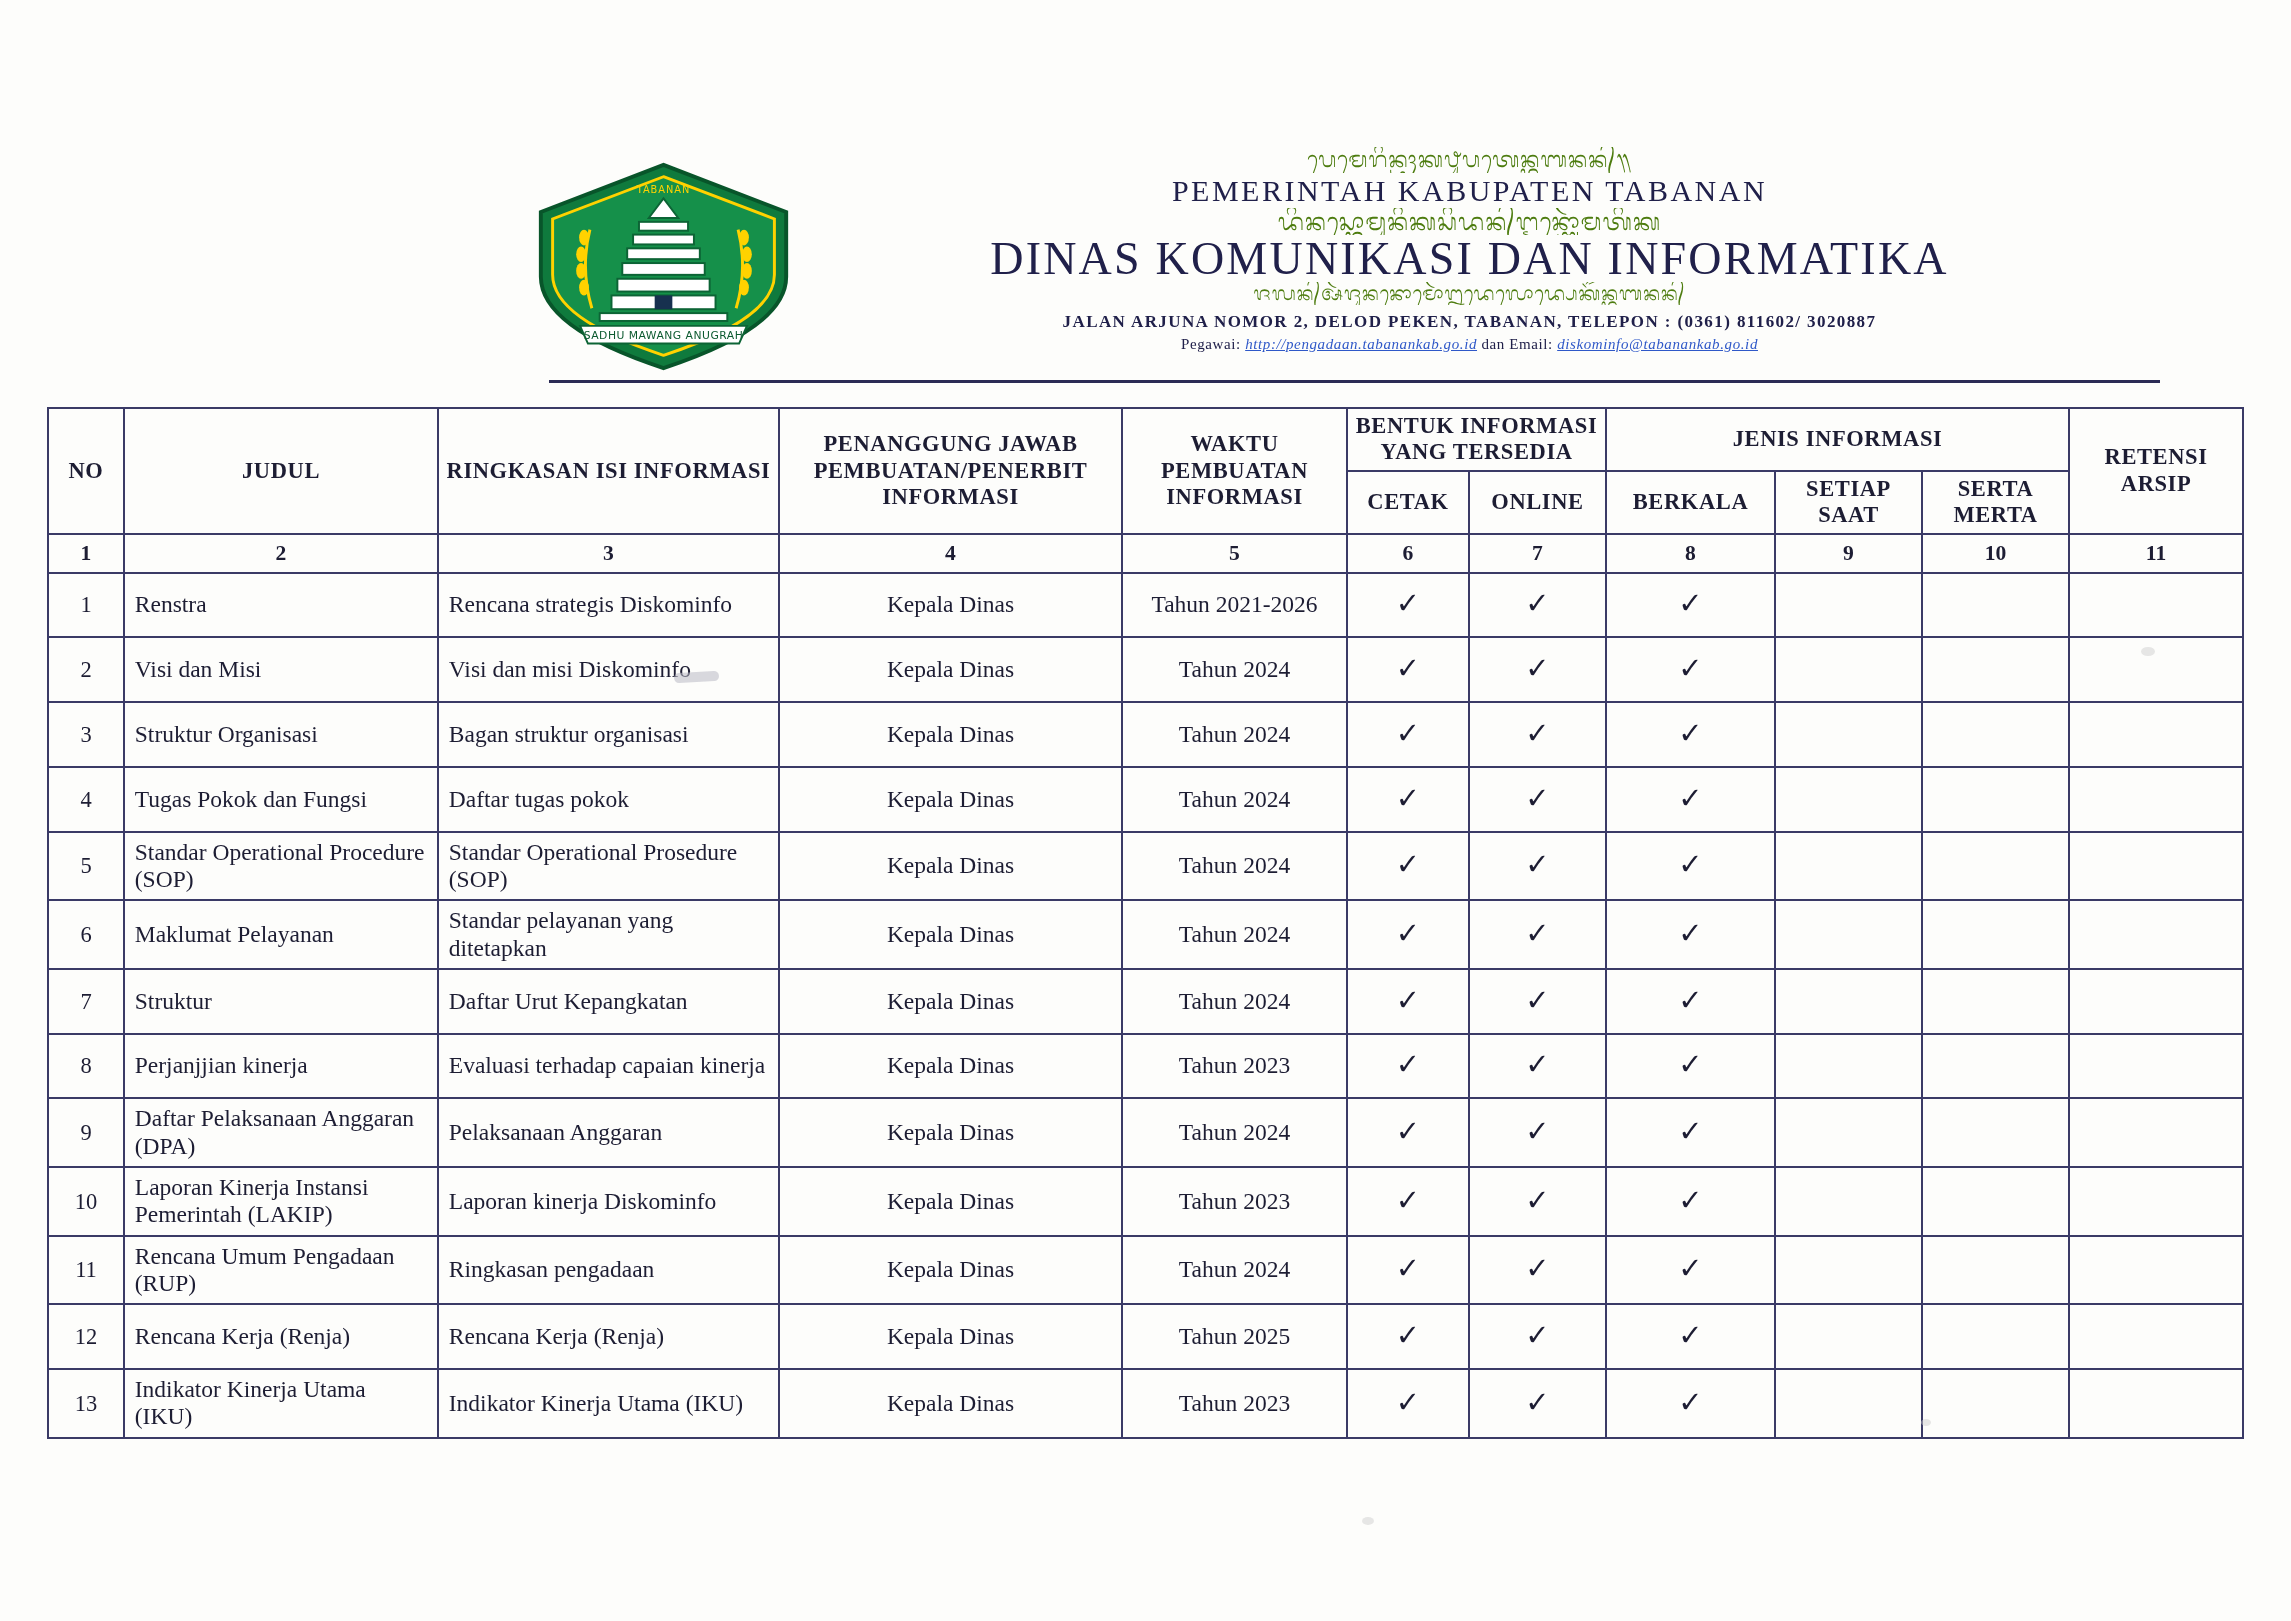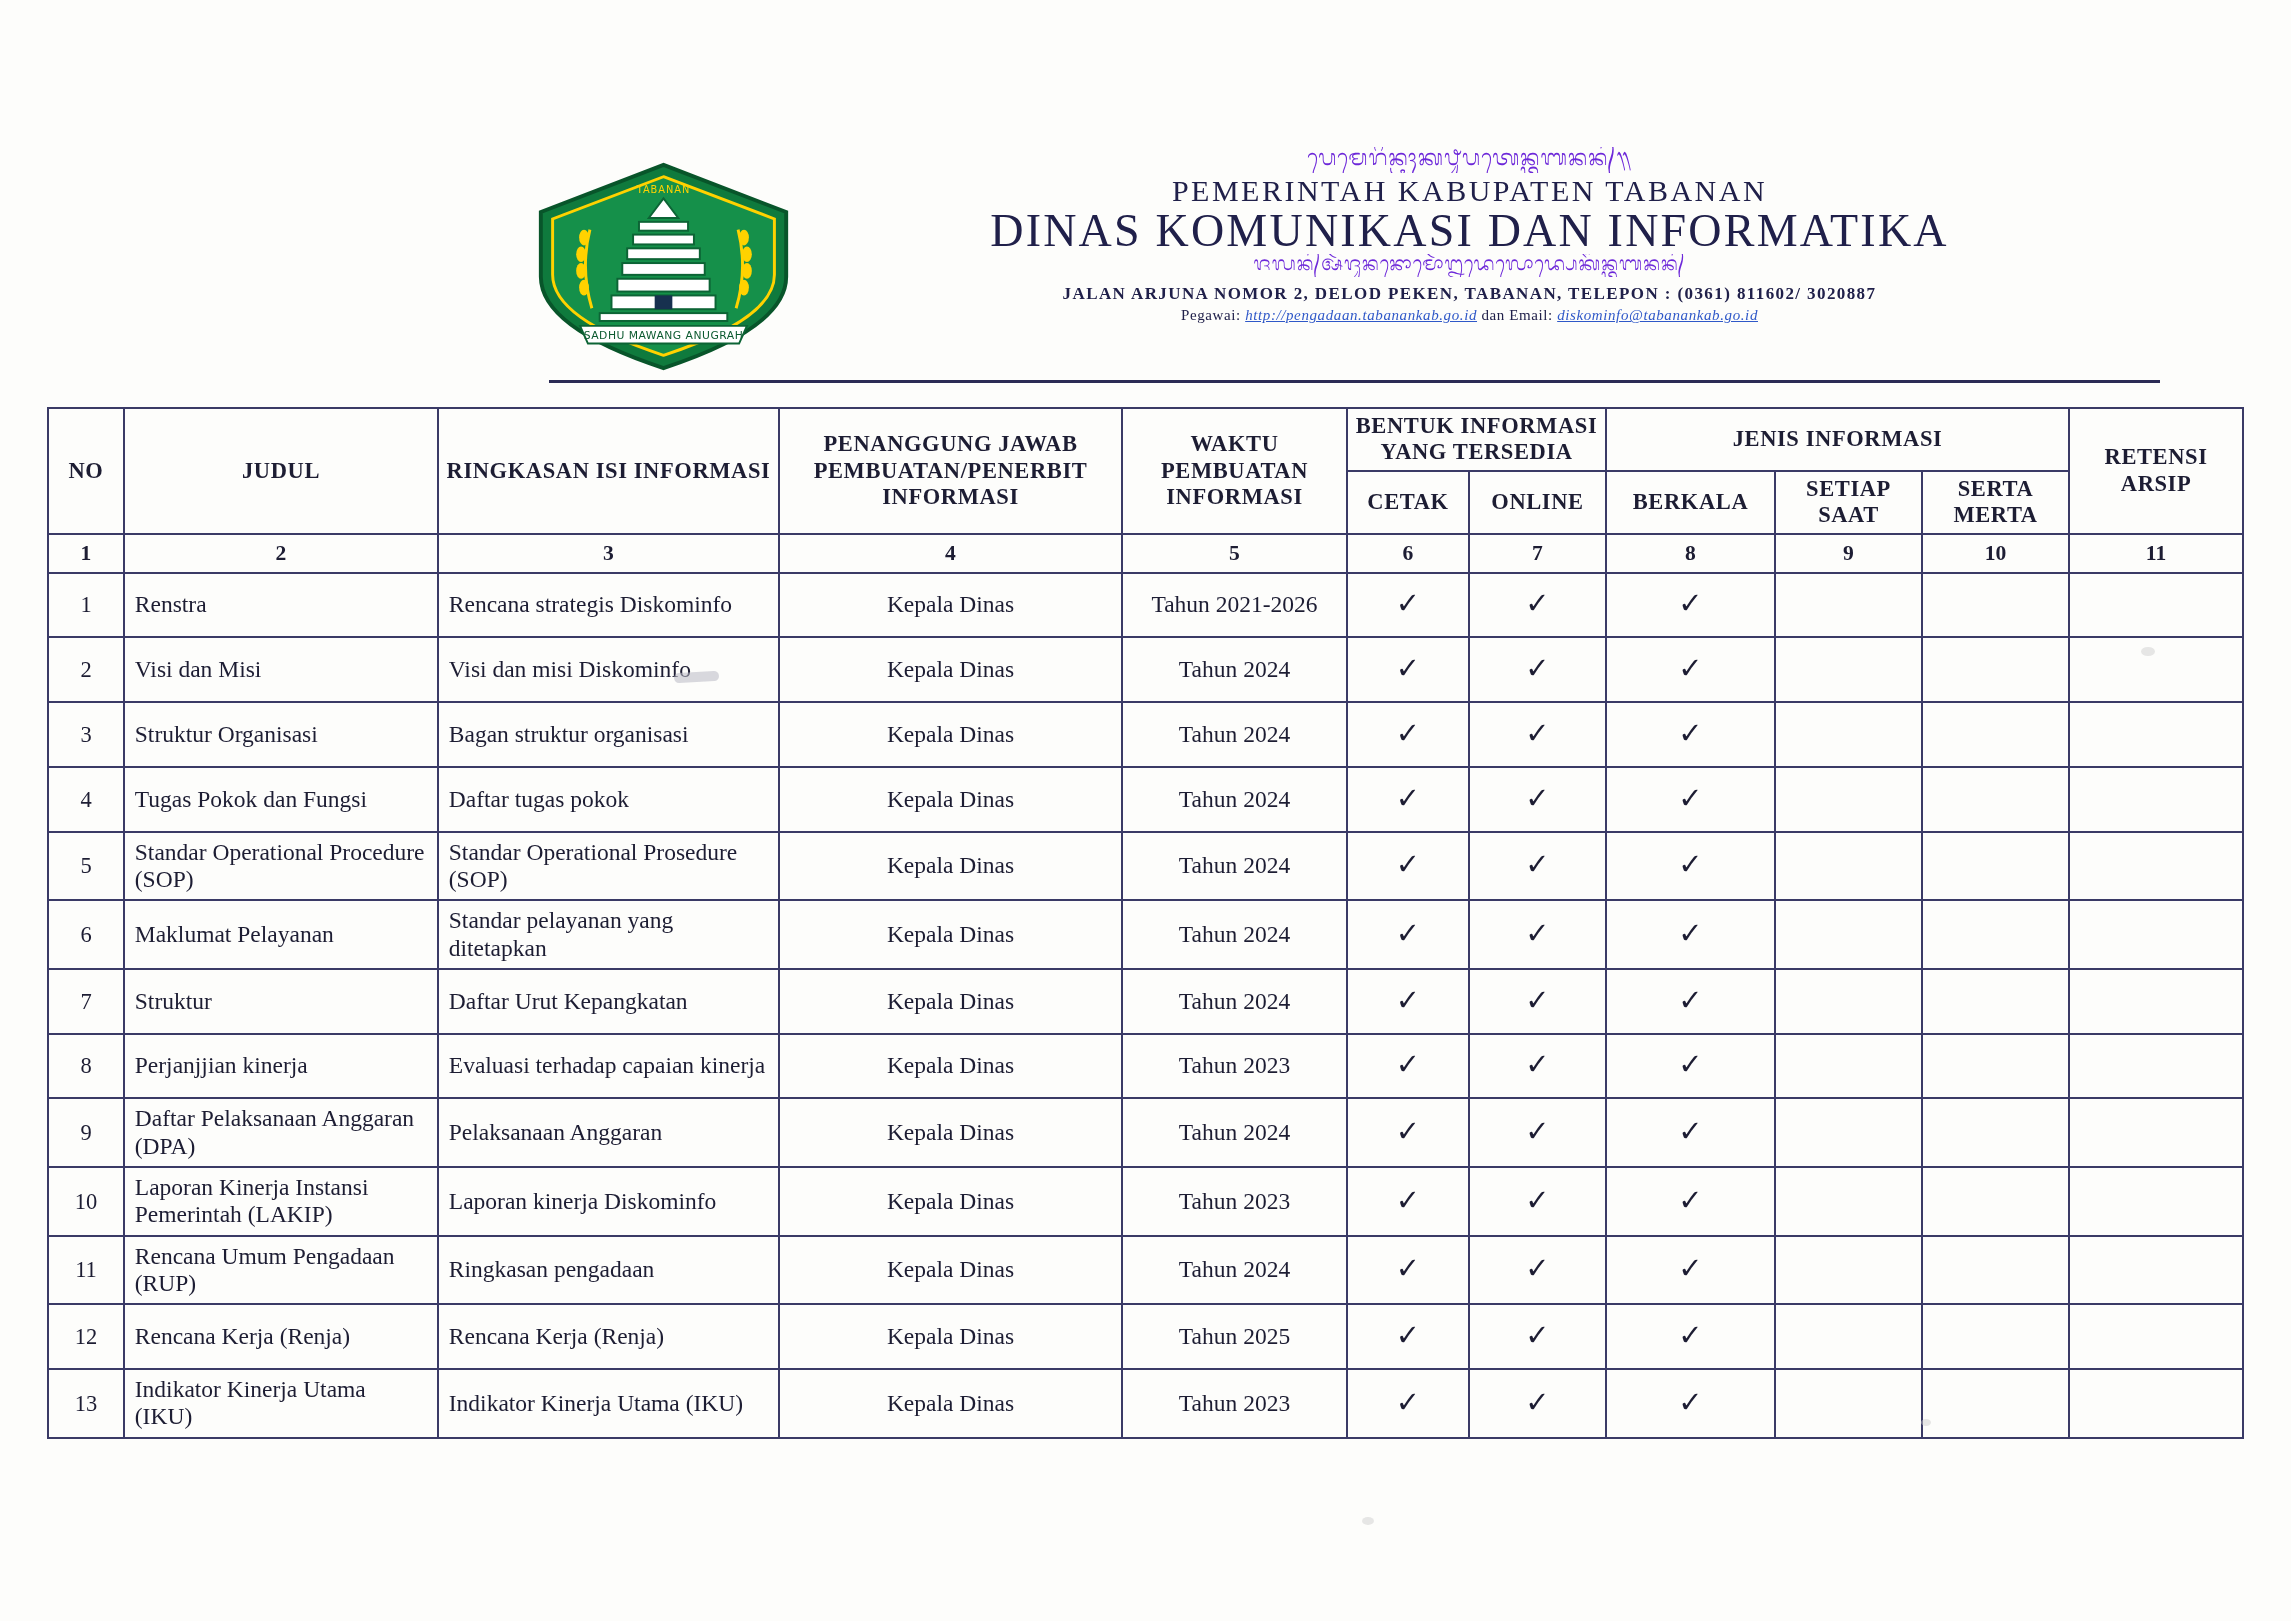--- a/index.html
+++ b/index.html
@@ -38,23 +38,23 @@
   .crest svg { display: block; }
   .head-text {
     position: absolute;
     left: 765px;
     right: 118px;
     top: 0;
     text-align: center;
     color: #20204a;
   }
   .bali-line {
-    font-family: Liberation Mono, monospace;
+    font-family: Liberation Sans, sans-serif;
     letter-spacing: 1px;
-    color: #6d28d9;
+    color: #4d7c0f;
     white-space: nowrap;
     overflow: hidden;
   }
   .bali-1 { font-size: 22.5px; line-height: 25.5px; }
   .bali-2 { font-size: 24.5px; line-height: 27.4px; margin-top: 1px; }
   .bali-3 { font-size: 19.6px; line-height: 23.5px; margin-top: 2px; text-align: center; }
   .gov-line {
     font-size: 30px;
     letter-spacing: 2.5px;
     line-height: 33px;
@@ -204,20 +204,21 @@
 
         <path d="M52 168 L222 168 L214 186 L60 186 Z" fill="#ffffff" stroke="#0c6435" stroke-width="2"></path>
         <text x="137" y="181" text-anchor="middle" font-family="DejaVu Sans, sans-serif" font-size="11" fill="#0c5a30" letter-spacing="0.5">SADHU MAWANG ANUGRAH</text>
         <text x="137" y="33" text-anchor="middle" font-family="DejaVu Sans, sans-serif" font-size="10" fill="#ffd200" letter-spacing="1">TABANAN</text>
       </svg>
     </div>
 
     <div class="head-text">
       <div class="bali-line bali-1">ᬧᬾᬫᬾᬭᬶᬦ᭄ᬝᬄᬓᬨᬸᬧᬢᬾᬦ᭄ᬢᬩᬦᬦ᭄᭟</div>
       <div class="gov-line">PEMERINTAH KABUPATEN TABANAN</div>
+      <div class="bali-line bali-2">ᬤᬶᬦᬲ᭄ᬓᭀᬫᬸᬦᬶᬓᬲᬶᬤᬦ᭄ᬇᬦ᭄ᬡᭀᬃᬫᬢᬶᬓ</div>
       <div class="dept-line">DINAS KOMUNIKASI DAN INFORMATIKA</div>
       <div class="bali-line bali-3">ᬚᬮᬦ᭄ᬅᬃᬚᬸᬦᬦᭀᬫᭀᬃ᭒ᬤᬾᬮᭀᬤ᭄ᬧᬾᬓᭂᬦ᭄ᬢᬩᬦᬦ᭄</div>
       <div class="addr-line">JALAN ARJUNA NOMOR 2, DELOD PEKEN, TABANAN, TELEPON : (0361) 811602/ 3020887</div>
       <div class="web-line">
         <span>Pegawai:</span>
         <span class="lnk">http://pengadaan.tabanankab.go.id</span>
         <span>dan Email:</span>
         <span class="lnk">diskominfo@tabanankab.go.id</span>
       </div>
     </div>

